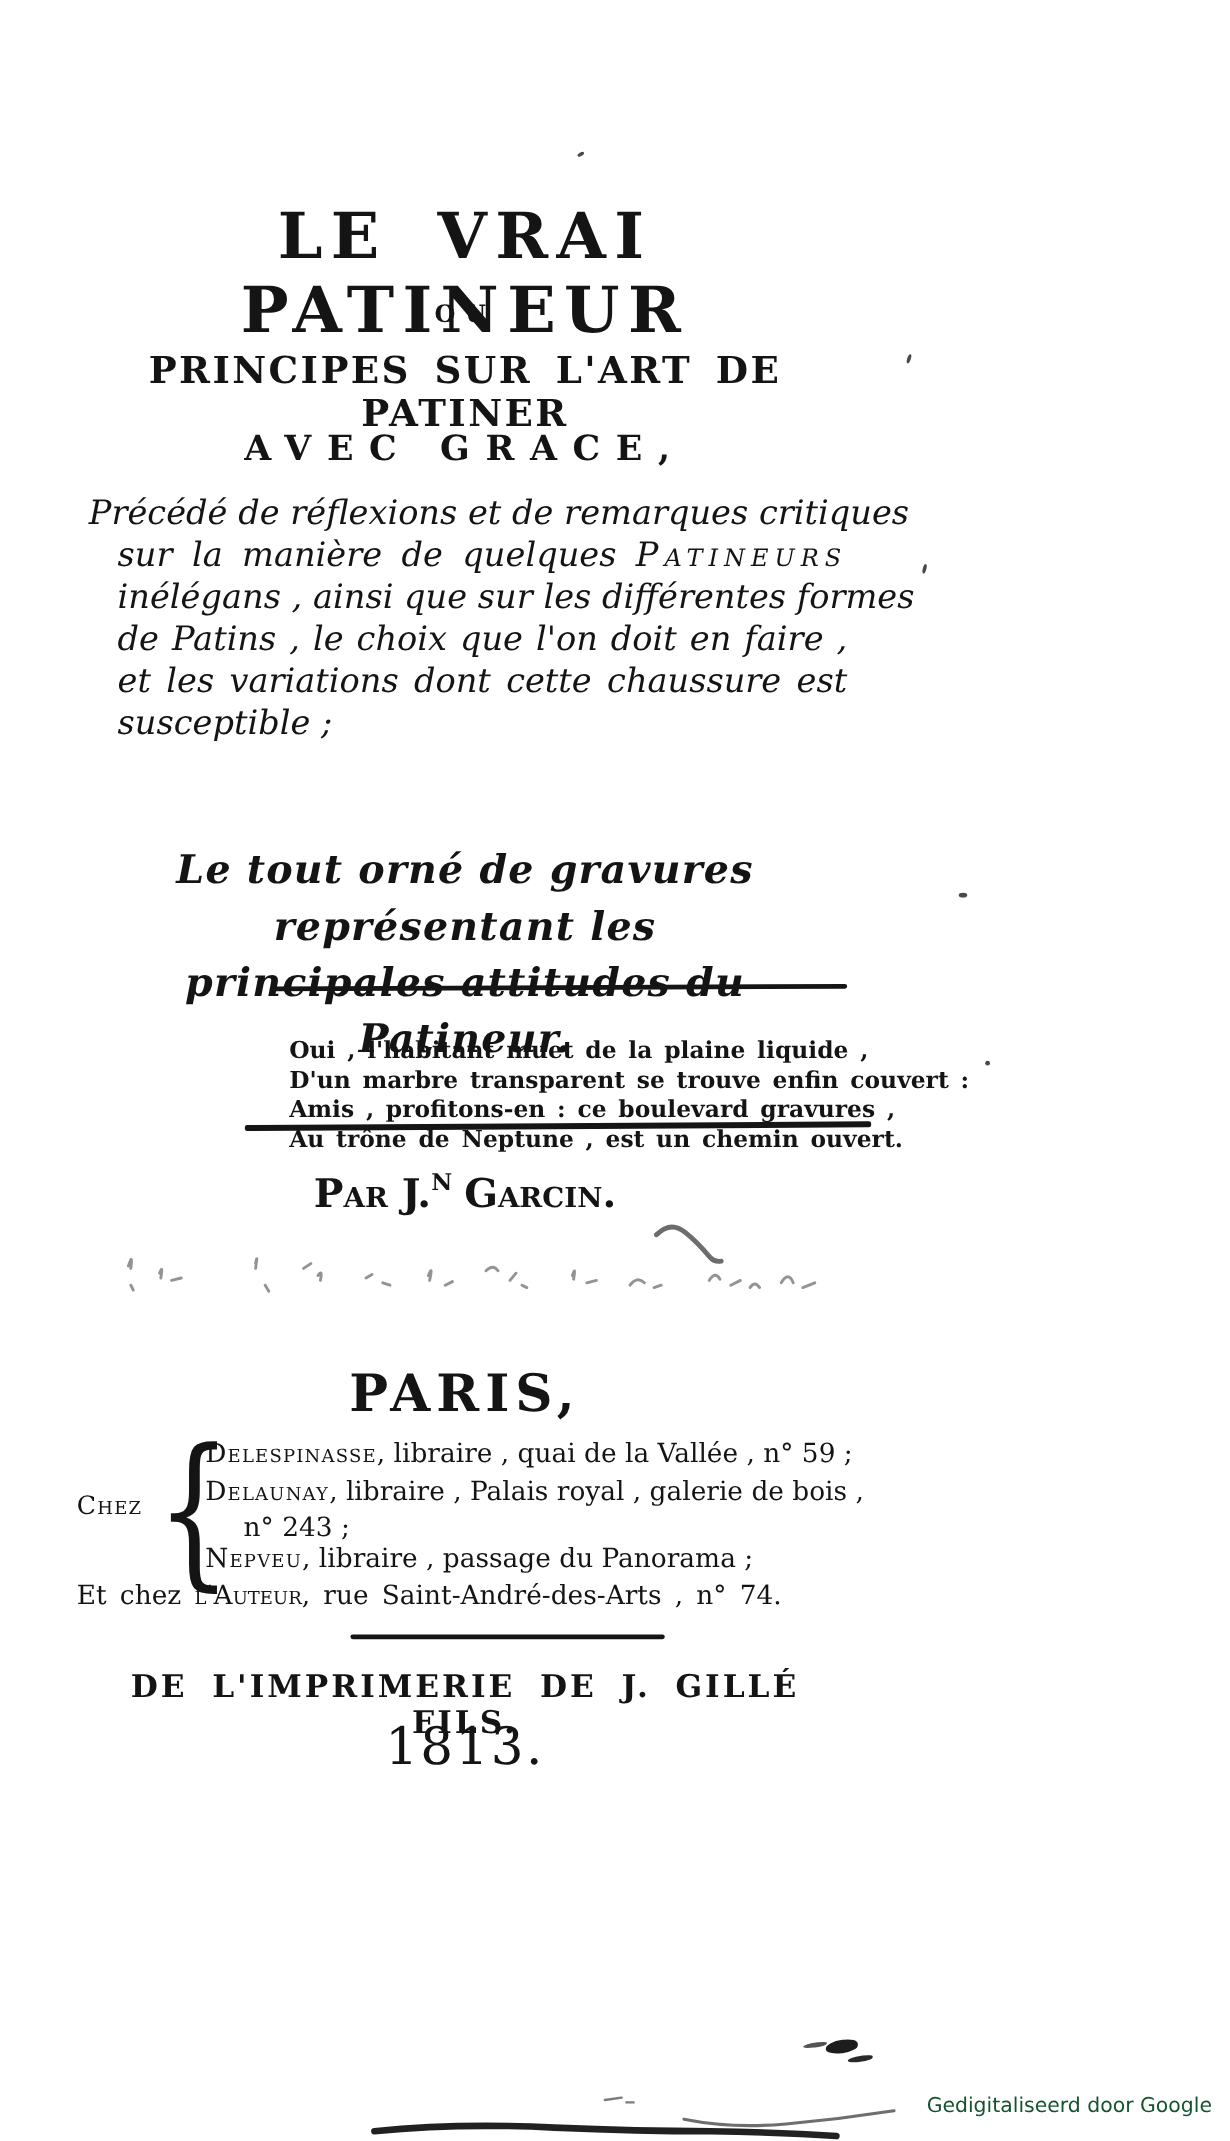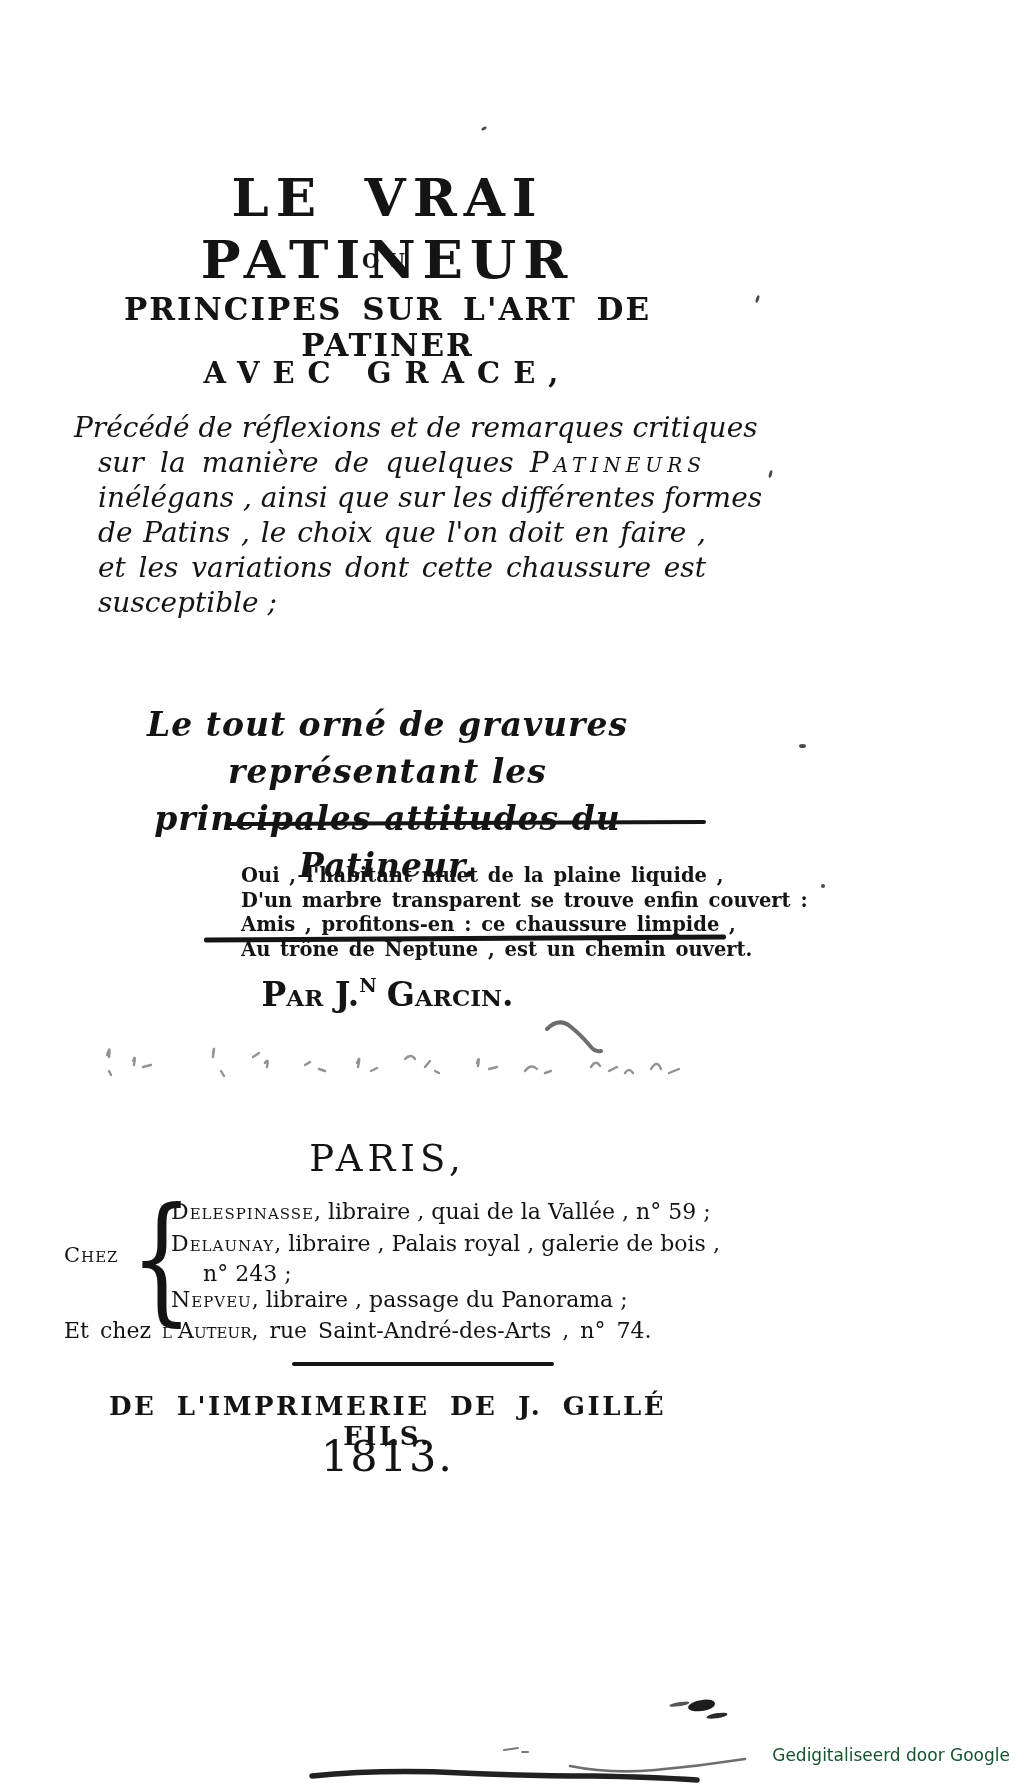--- a/index.html
+++ b/index.html
@@ -30,21 +30,21 @@
   .rule3    { top:1362px; left:292px; width:262px; height:4px; }
 
   .epigraph { top:836px; left:241px; width:500px; font-size:19.5px; font-weight:700; line-height:24.5px; word-spacing:3px;margin-top:28px; }
   .epigraph div { white-space:nowrap; }
 
   .author   { top:974px; font-size:33px; font-weight:700; }
   .sc       { font-variant:small-caps; }
   .author sup { font-size:58%; vertical-align:14px; }
   .author .surname { margin-left:10px;text-align:center; }
 
-  .city     { top:1137px; font-size:37px; font-weight:400; letter-spacing:5px; }
+  .city     { top:1137px; font-size:43px; font-weight:700; letter-spacing:5px; }
 
   .chez     { top:1243px; left:64px; font-size:21px; font-variant:small-caps; letter-spacing:1px; }
   .brace    { top:1190px; left:130px; font-size:138px; line-height:1; font-weight:400;
               transform:scaleX(0.72); transform-origin:left top; }
   .seller   { left:171px; width:580px; text-align:left; font-size:22px; white-space:nowrap; }
   .seller .sc { letter-spacing:1px; }
   .seller.indent { padding-left:32px; }
   .etchez   { top:1318px; left:64px; width:640px; text-align:left; font-size:22px; word-spacing:4px; white-space:nowrap; }
 
   .printer  { top:1391px; font-size:26px; font-weight:700; letter-spacing:2.5px; word-spacing:9px; }
@@ -79,21 +79,21 @@
 
   <div class="abs col note">
     <div>Le tout orné de gravures représentant les</div>
     <div>principales attitudes du Patineur.</div>
   </div>
 
   <div class="abs rule rule1"></div>
   <div class="abs epigraph">
     <div>Oui , l'habitant muet de la plaine liquide ,</div>
     <div>D'un marbre transparent se trouve enfin couvert :</div>
-    <div>Amis , profitons-en : ce chaussure limpide ,</div>
+    <div>Amis , profitons-en : ce boulevard gravures ,</div>
     <div>Au trône de Neptune , est un chemin ouvert.</div>
   </div>
   <div class="abs rule rule2"></div>
 
   <div class="abs col author">
     <span class="sc">Par J.</span><sup>N</sup><span class="sc surname">Garcin.</span>
   </div>
 
   <svg class="abs" style="top:1015px; left:95px;" width="610" height="70" viewBox="0 0 610 70">
     <g fill="none" stroke="#3c3c3c" stroke-linecap="round">

